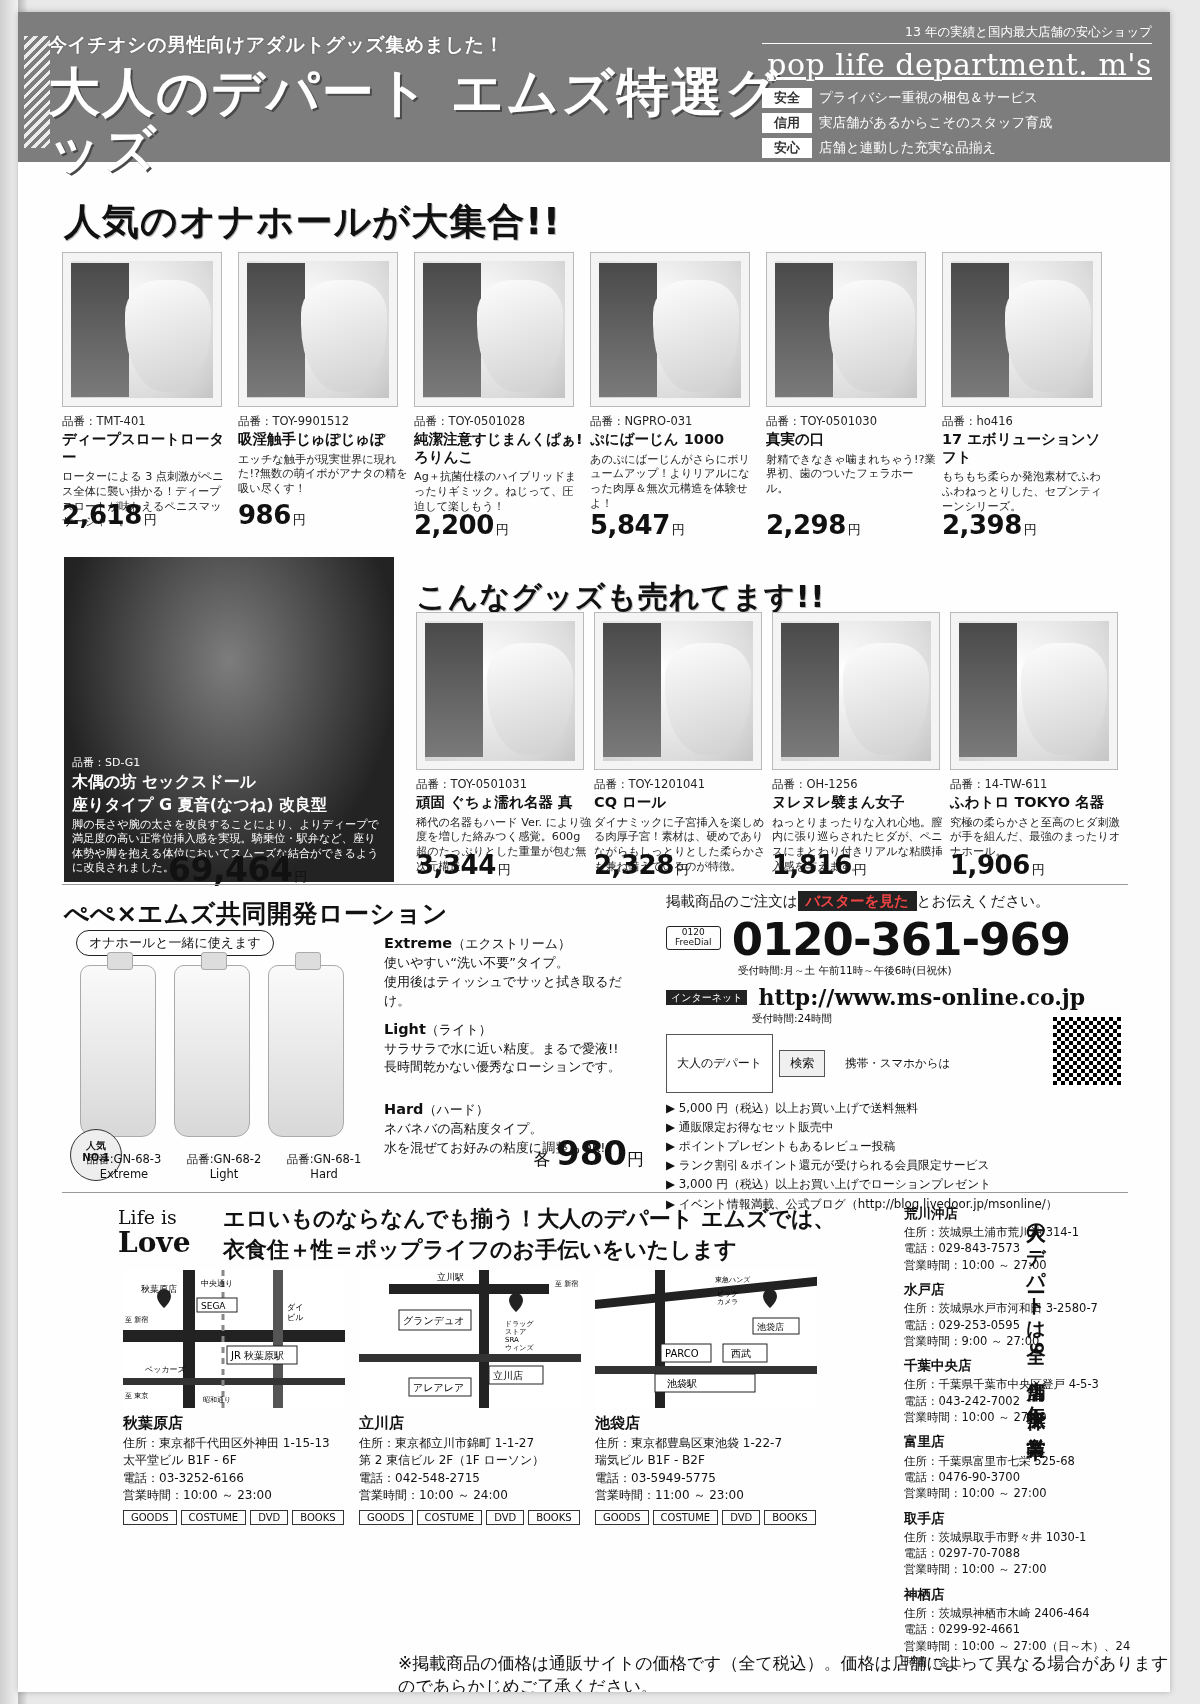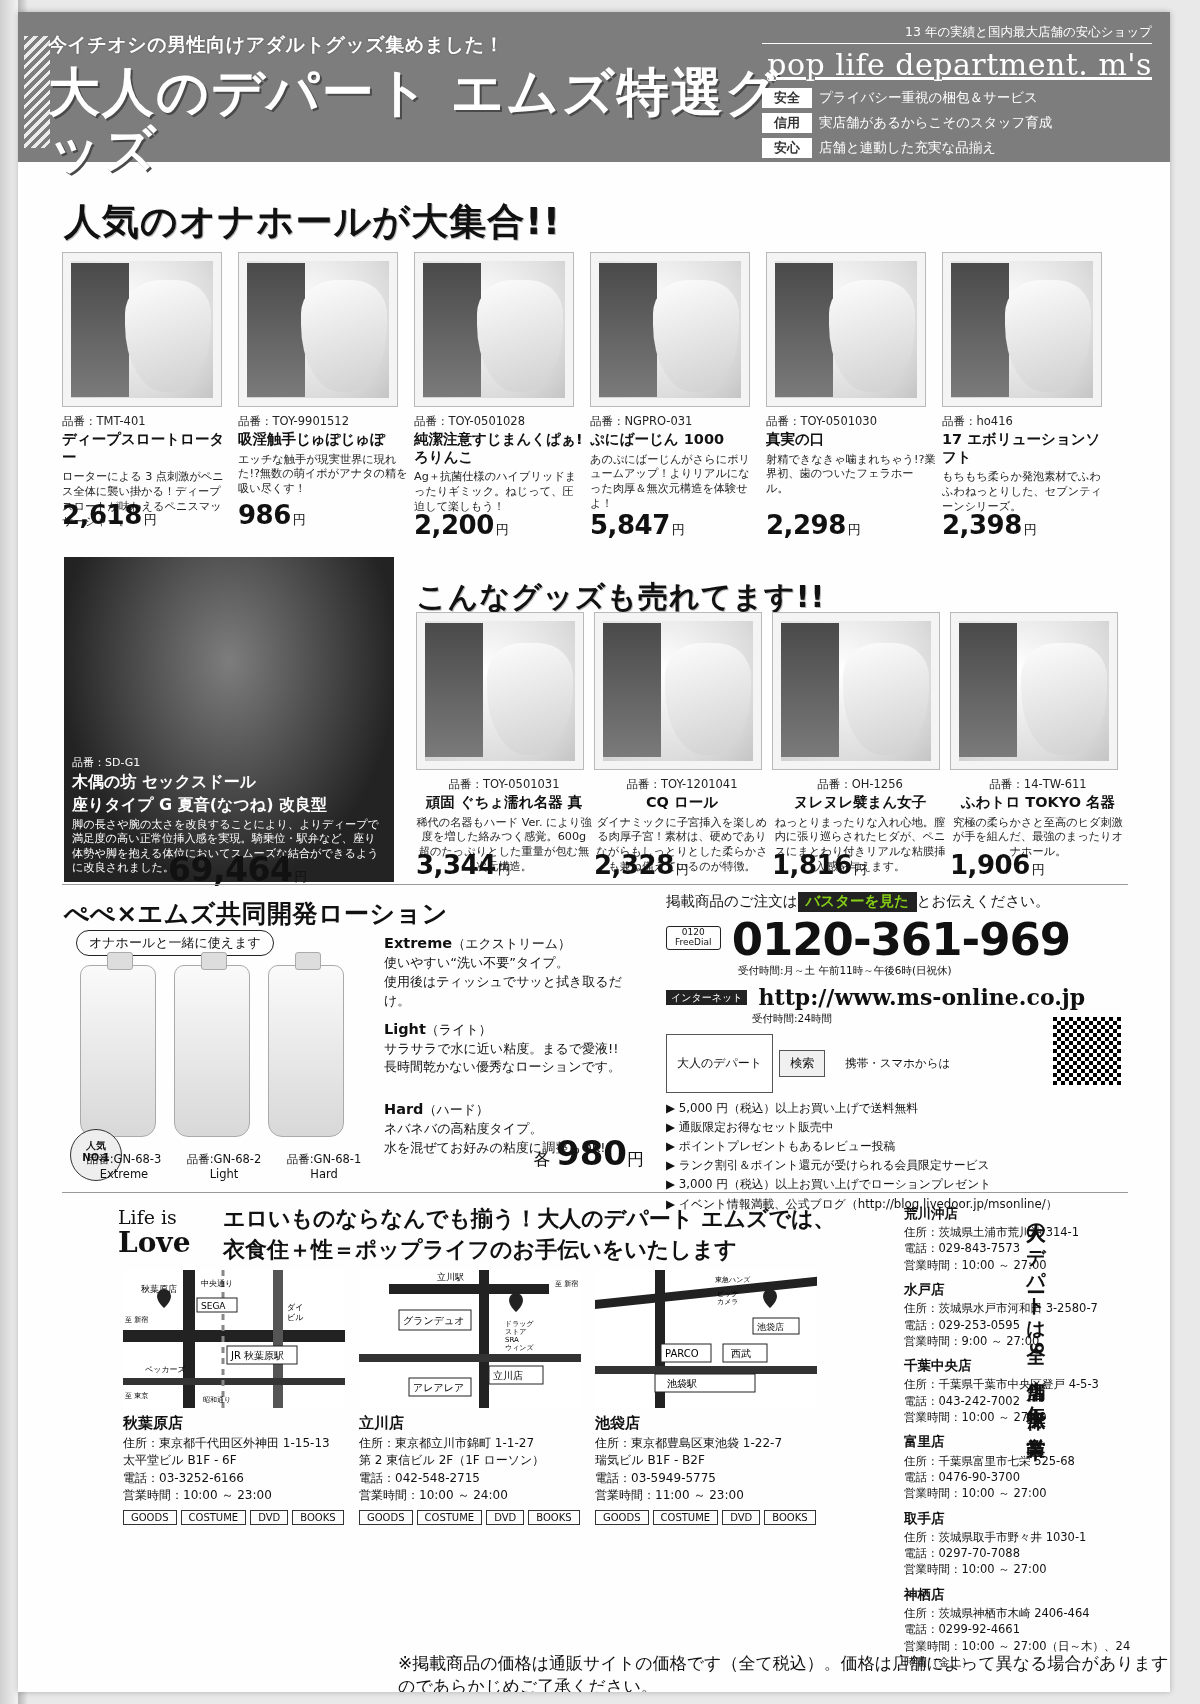--- a/index.html
+++ b/index.html
@@ -69,21 +69,21 @@
   .doll {
     position:absolute; left:46px; top:545px; width:330px; height:325px;
     background:#111; color:#fff; overflow:hidden;
   }
   .doll .inner { position:absolute; left:0; top:0; right:0; bottom:0; }
   .doll-txt { position:absolute; left:8px; bottom:6px; right:8px; }
   .doll-code { font-size:11px; margin-bottom:2px; }
   .doll-name { font-size:16px; font-weight:bold; line-height:1.25; margin-bottom:3px; }
   .doll-desc { font-size:11.2px; line-height:1.3; }
   
-  .row2 { position:absolute; left:398px; top:600px; width:712px; display:flex;text-align:center; }
+  .row2 { position:absolute; left:398px; top:600px; width:712px; display:flex; }
   .row2 .prod { width:176px; margin-right:2px; }
   .row2 .ph { width:168px; height:158px; }
   
   .lotion {
     position:absolute; left:46px; top:885px; width:580px; height:285px;
   }
   .lot-title { font-size:25px; font-weight:bold; letter-spacing:.5px; }
   .lot-pill {
     display:inline-block; border:1.5px solid #222; border-radius:14px;
     font-size:13px; padding:3px 12px; margin-left:12px; vertical-align:6px;
@@ -105,21 +105,21 @@
   .lot-price { position:absolute; right:0; top:236px; font-size:17px; }
   .lot-price b { font-size:34px; }
   .nobadge {
     position:absolute; left:-4px; top:190px; width:52px; height:52px; border-radius:50%;
     background:#eee; border:1.5px solid #333; font-size:10px; text-align:center;
     line-height:1.15; padding-top:10px; font-weight:bold;
   }
   
   .order { position:absolute; left:648px; top:880px; width:462px; }
   .ord-head { font-size:14.5px; margin-bottom:6px; }
-  .ord-head .blk { background:#222; color:#84cc16; padding:2px 8px; font-weight:bold;font-family:Liberation Mono, monospace; }
+  .ord-head .blk { background:#222; color:#ef4444; padding:2px 8px; font-weight:bold; }
   .tel { font-size:45px; font-weight:bold; letter-spacing:-1px; line-height:1; }
   .freedial {
     display:inline-block; border:1.5px solid #222; border-radius:3px; font-size:9px;
     padding:1px 8px; text-align:center; line-height:1.1; margin-right:6px; vertical-align:10px;
   }
   .ord-time { font-size:10.5px; margin:2px 0 6px 72px; }
   .url { font-size:22px; font-weight:bold; font-family:"DejaVu Serif","Liberation Serif",serif; }
   .net-tag { background:#222; color:#fff; font-size:10px; padding:2px 5px; margin-right:6px; vertical-align:4px;}
   .searchbox { display:flex; align-items:center; gap:6px; margin:8px 0 6px; }
   .search-field { border:1px solid #555; font-size:12px; padding:20px 10px; background:#fff; }

